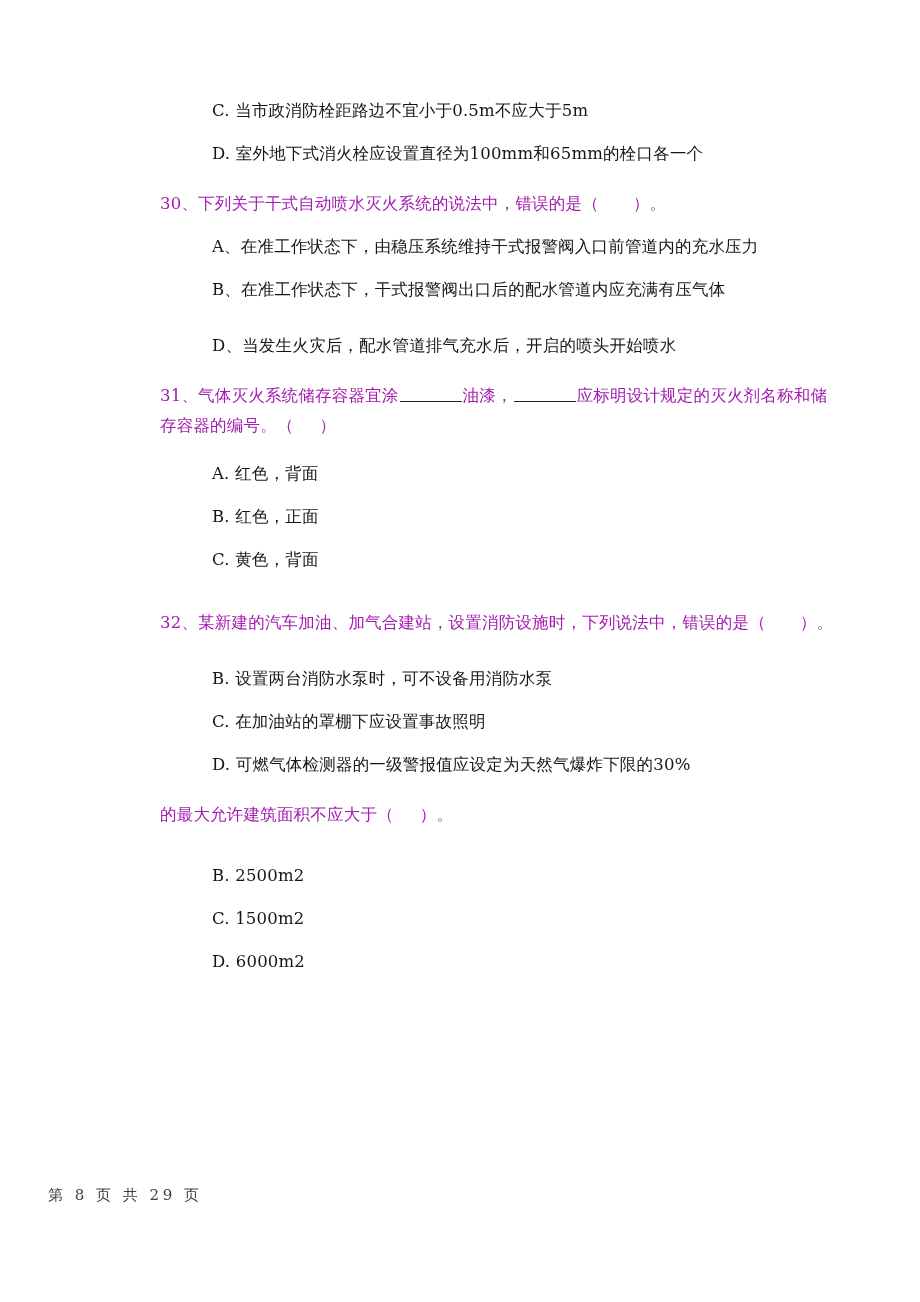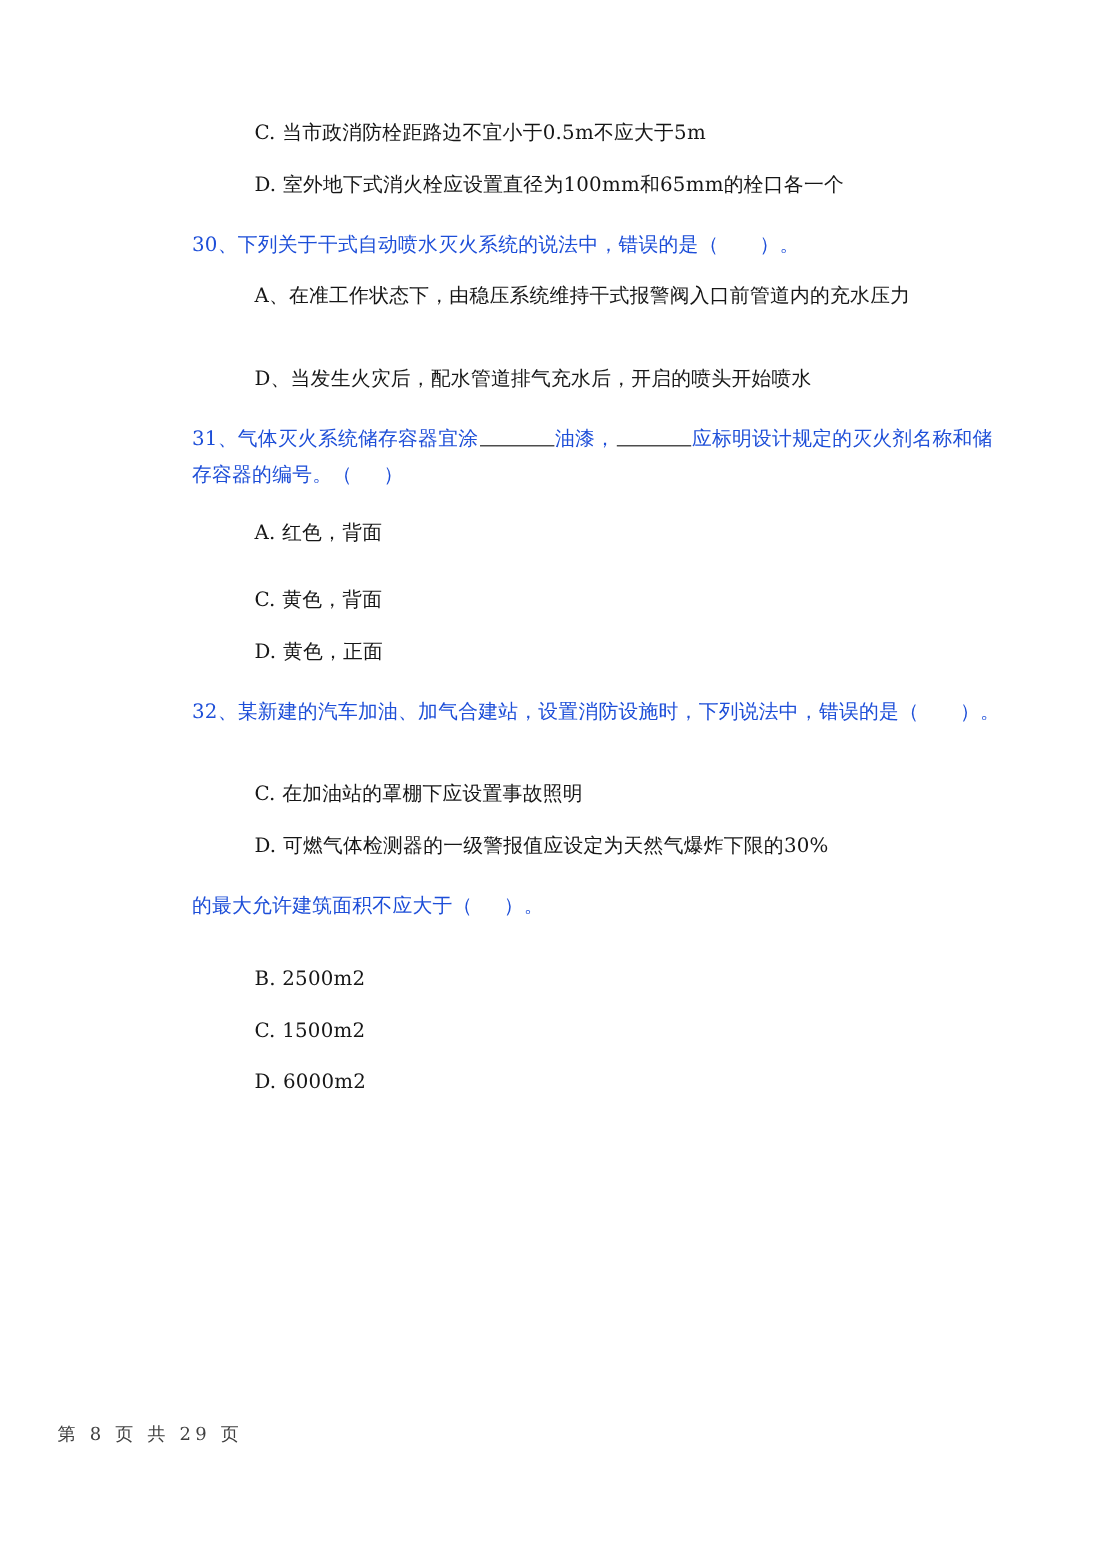--- a/index.html
+++ b/index.html
@@ -37,21 +37,21 @@
   
   .q-block {
     margin: 0 0 2px 0;
   }
 
   .q-stem {
     font-size: 16.5px;
     line-height: 30px;
     text-indent: 0;
     letter-spacing: 0.2px;
-    color: #1d4ed8;
+    color: #a21caf;
     margin: 0;
     padding: 0;
     text-align: justify;
     text-justify: inter-ideograph;
   }
 
   .opt {
     font-size: 16.5px;
     line-height: 30px;
     color: #161616;
@@ -107,45 +107,47 @@
       <p class="opt">D. 室外地下式消火栓应设置直径为100mm和65mm的栓口各一个</p>
     </div>
 
     <div class="gap-md"></div>
 
     <div class="q-block">
       <p class="q-stem"><span>30、</span><span>下列关于干式自动喷水灭火系统的说法中，错误的是（</span><span class="paren-gap"></span><span>）。</span></p>
       <div class="gap-sm"></div>
       <p class="opt">A、在准工作状态下，由稳压系统维持干式报警阀入口前管道内的充水压力</p>
       <div class="gap-sm"></div>
+      <p class="opt">B、在准工作状态下，干式报警阀出口后的配水管道内应充满有压气体</p>
       <div class="gap-sm"></div>
       <div class="gap-sm"></div>
       <p class="opt">D、当发生火灾后，配水管道排气充水后，开启的喷头开始喷水</p>
     </div>
 
     <div class="gap-md"></div>
 
     <div class="q-block">
       <p class="q-stem"><span>31、</span><span>气体灭火系统储存容器宜涂</span><span class="blank"></span><span>油漆，</span><span class="blank"></span><span>应标明设计规定的灭火剂名称和储</span></p>
       <p class="q-stem"><span>存容器的编号。（</span><span class="paren-gap-sm"></span><span>）</span></p>
       <div class="gap-md"></div>
       <p class="opt">A. 红色，背面</p>
       <div class="gap-sm"></div>
+      <p class="opt">B. 红色，正面</p>
       <div class="gap-sm"></div>
       <p class="opt">C. 黄色，背面</p>
       <div class="gap-sm"></div>
-      <p class="opt">D. 黄色，正面</p>
     </div>
 
     <div class="gap-md"></div>
 
     <div class="q-block">
       <p class="q-stem"><span>32、</span><span>某新建的汽车加油、加气合建站，设置消防设施时，下列说法中，错误的是（</span><span class="paren-gap"></span><span>）。</span></p>
       <div class="gap-sm"></div>
       <div class="gap-sm"></div>
+      <p class="opt">B. 设置两台消防水泵时，可不设备用消防水泵</p>
       <div class="gap-sm"></div>
       <p class="opt">C. 在加油站的罩棚下应设置事故照明</p>
       <div class="gap-sm"></div>
       <p class="opt">D. 可燃气体检测器的一级警报值应设定为天然气爆炸下限的30%</p>
     </div>
 
     <div class="gap-md"></div>
 
     <div class="q-block">
       <p class="q-stem"><span>的最大允许建筑面积不应大于（</span><span class="paren-gap-sm"></span><span>）。</span></p>

